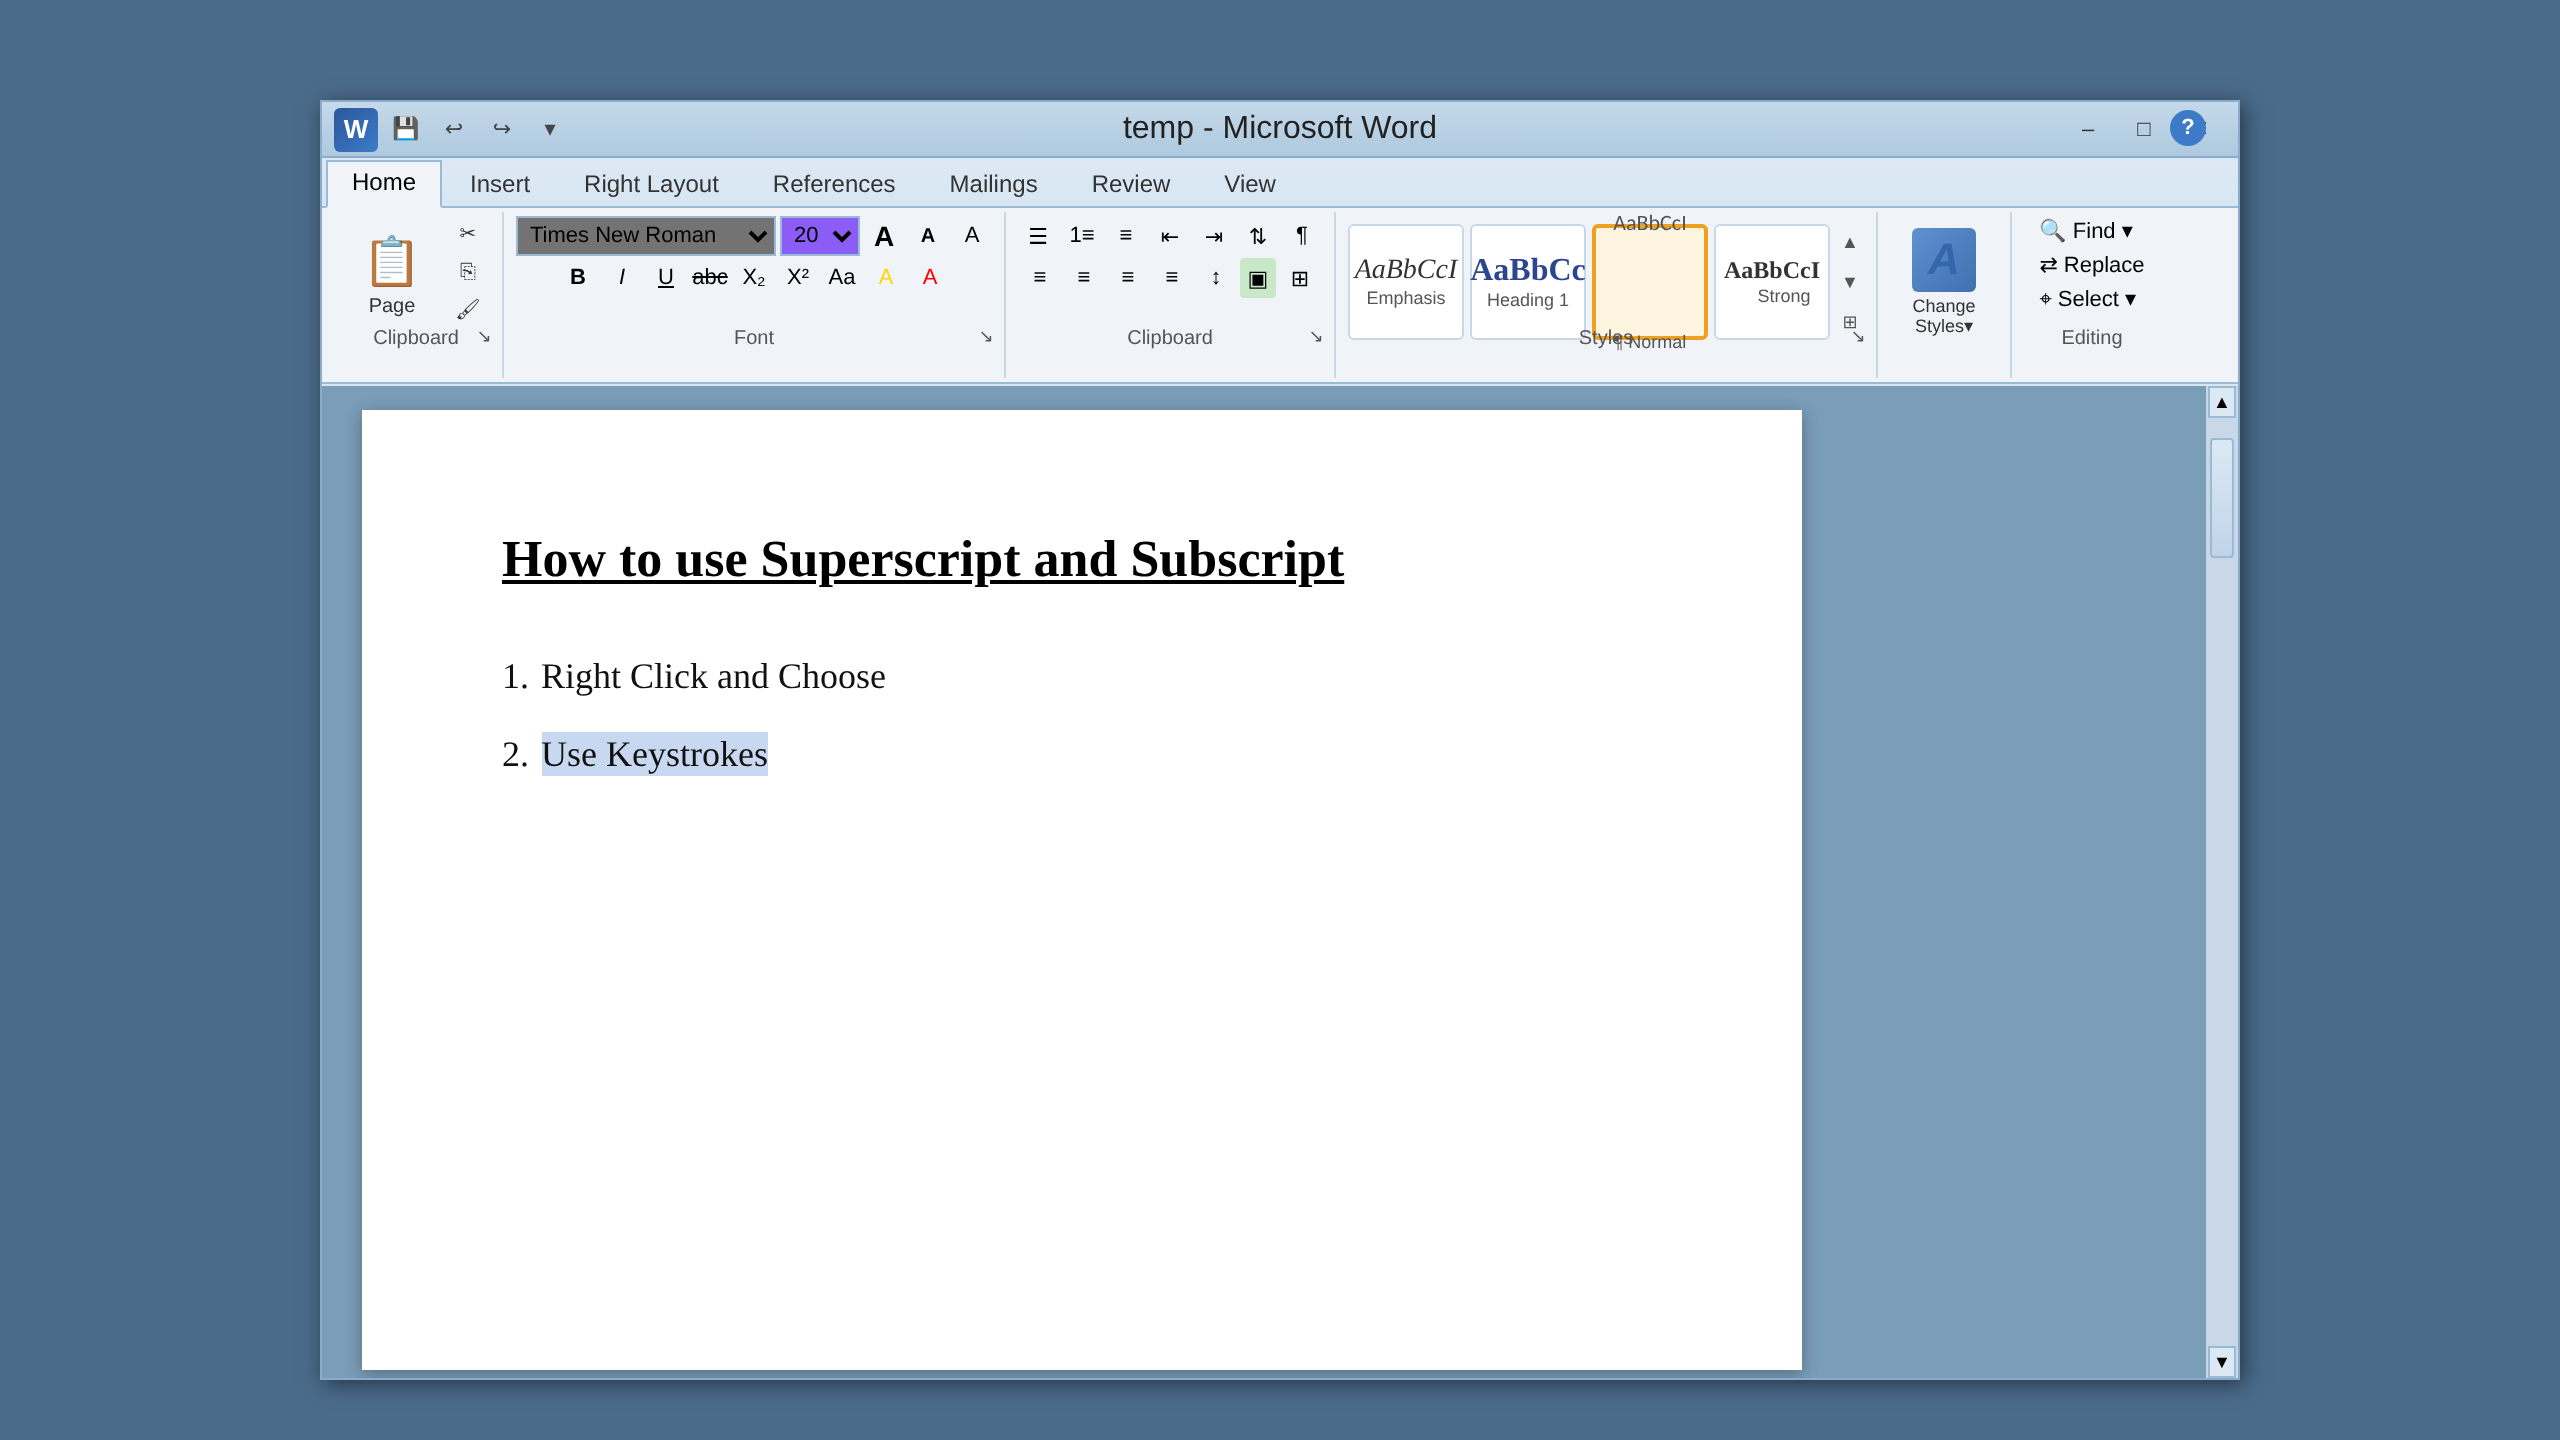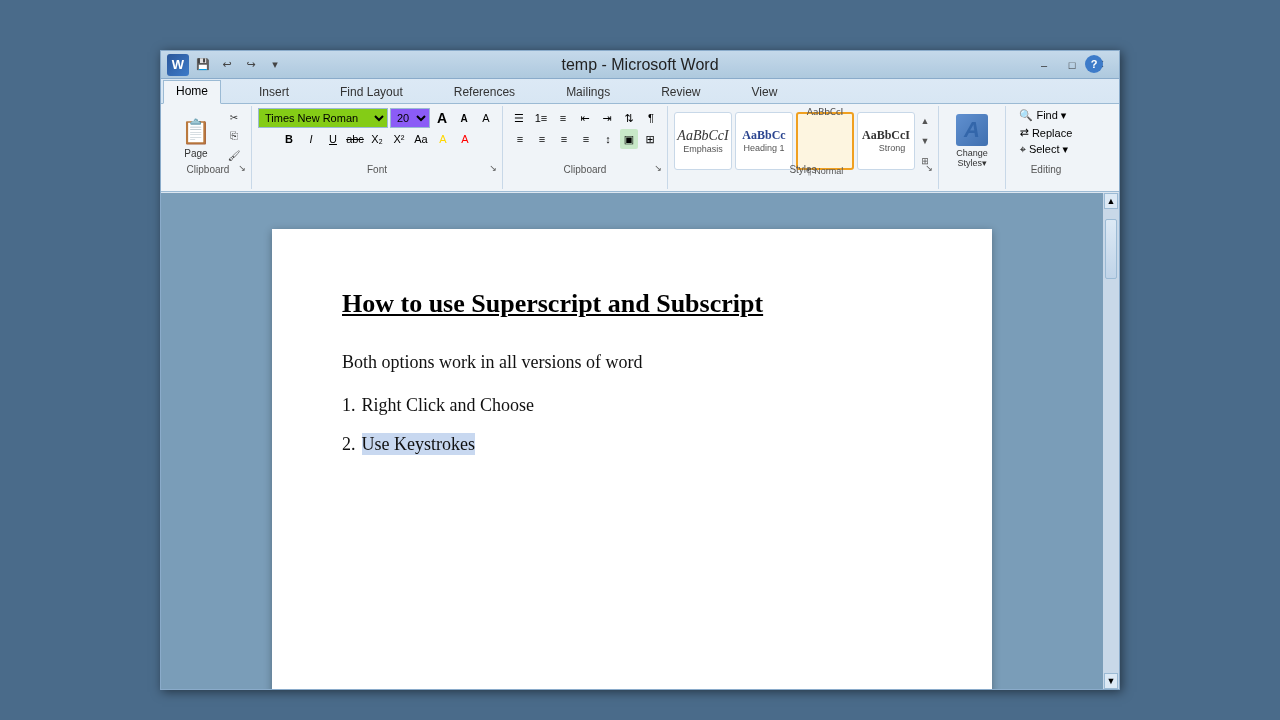--- a/index.html
+++ b/index.html
@@ -93,21 +93,20 @@
       background: linear-gradient(to bottom, #dce9f5, #c8dced);
       border-bottom: 1px solid #9bbad4;
     }
 
     
     .ribbon-tabs {
       display: flex;
       height: 24px;
       padding-left: 2px;
       align-items: flex-end;
-      gap: 24px;
     }
     .ribbon-tab {
       padding: 3px 12px 4px;
       font-size: 12px;
       cursor: pointer;
       color: #333;
       border: 1px solid transparent;
       border-bottom: none;
       margin-right: 1px;
     }
@@ -209,21 +208,21 @@
     .font-row {
       display: flex;
       align-items: center;
       gap: 2px;
     }
     .font-select {
       width: 130px;
       height: 20px;
       font-size: 11px;
       border: 1px solid #9bbad4;
-      background: #84cc16;
+      background: #737373;
       padding: 0 2px;
     }
     .size-select {
       width: 40px;
       height: 20px;
       font-size: 11px;
       border: 1px solid #9bbad4;
       background: #8b5cf6;
       padding: 0 2px;
     }
@@ -273,21 +272,21 @@
     }
     .style-box.active { border: 2px solid #f0a020; background: #fdf5e0; }
 
     .style-text-emphasis {
       font-style: italic;
       font-size: 14px;
       color: #333;
       font-family: 'Times New Roman', serif;
     }
     .style-text-h1 {
-      font-size: 12px;
+      font-size: 16px;
       font-weight: bold;
       color: #2b4590;
       font-family: 'Times New Roman', serif;
     }
     .style-text-normal {
       font-size: 11px;
       color: #555;
       font-family: 'Calibri', sans-serif;
     }
     .style-text-strong {
@@ -347,22 +346,22 @@
       left: 0;
       right: 0;
       bottom: 0;
       overflow: hidden;
       display: flex;
     }
 
     .doc-scroll-area {
       flex: 1;
       display: flex;
-      justify-content: center;
-      padding: 36px 20px;
+      justify-content: flex-start;
+      padding: 12px 20px;
       position: relative;
     }
 
     
     .page {
       background: white;
       width: 720px;
       min-height: 480px;
       box-shadow: 0 2px 8px rgba(0,0,0,0.3);
       padding: 60px 70px 60px 70px;
@@ -523,21 +522,21 @@
       <button class="ctrl-btn">–</button>
       <button class="ctrl-btn">□</button>
       <button class="ctrl-btn">✕</button>
     </div>
   </div>
 
   <div class="ribbon">
     <div class="ribbon-tabs">
       <div class="ribbon-tab active">Home</div>
       <div class="ribbon-tab">Insert</div>
-      <div class="ribbon-tab">Find Layout</div>
+      <div class="ribbon-tab">Right Layout</div>
       <div class="ribbon-tab">References</div>
       <div class="ribbon-tab">Mailings</div>
       <div class="ribbon-tab">Review</div>
       <div class="ribbon-tab">View</div>
     </div>
 
     <div class="ribbon-content">
 
       <div class="ribbon-group clipboard-group">
         <div class="ribbon-group-content">
@@ -670,21 +669,20 @@
   </div>
 
   <div class="help-icon">?</div>
 
   <div class="doc-area">
     <div class="doc-scroll-area">
 
       <div class="page">
         <div class="page-title">How to use Superscript and Subscript</div>
         <div class="page-body">
-          <div class="page-para">Both options work in all versions of word</div>
           <div class="list-item">
             <span class="list-num">1.</span>
             <span>Right Click and Choose</span>
           </div>
           <div class="list-item">
             <span class="list-num">2.</span>
             <span><span class="highlighted">Use Keystrokes</span></span>
           </div>
         </div>
       </div>

